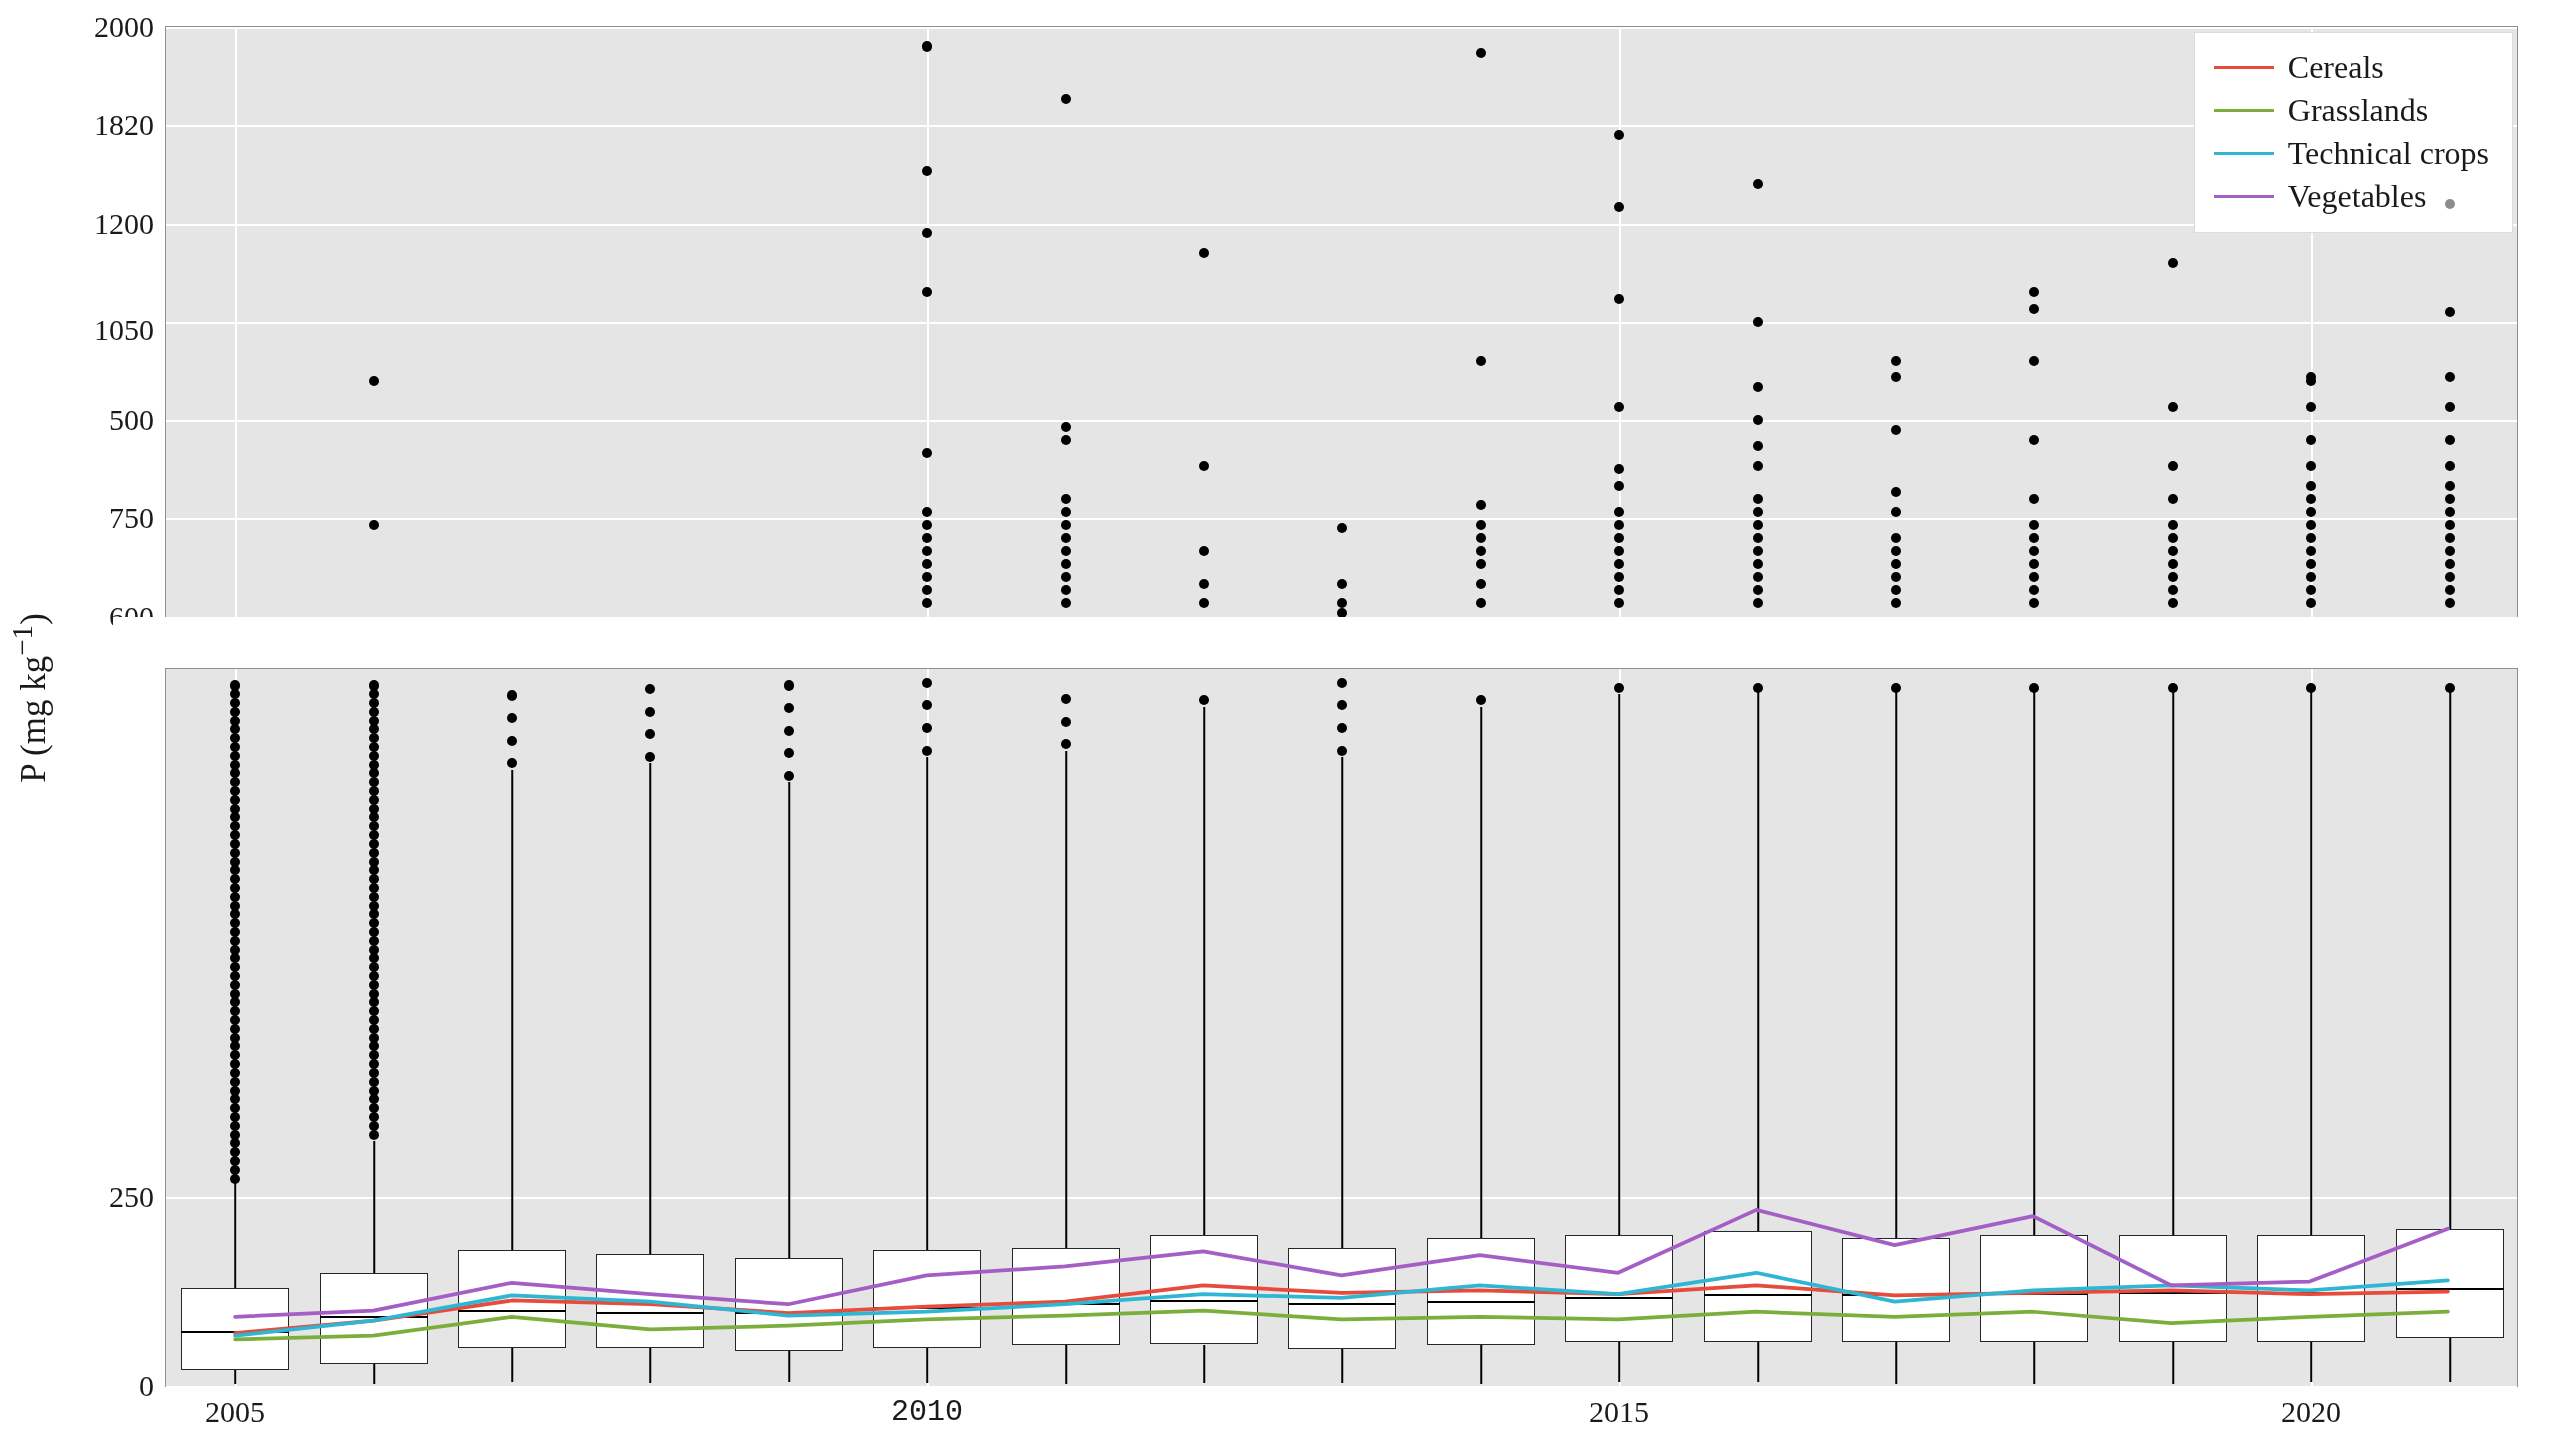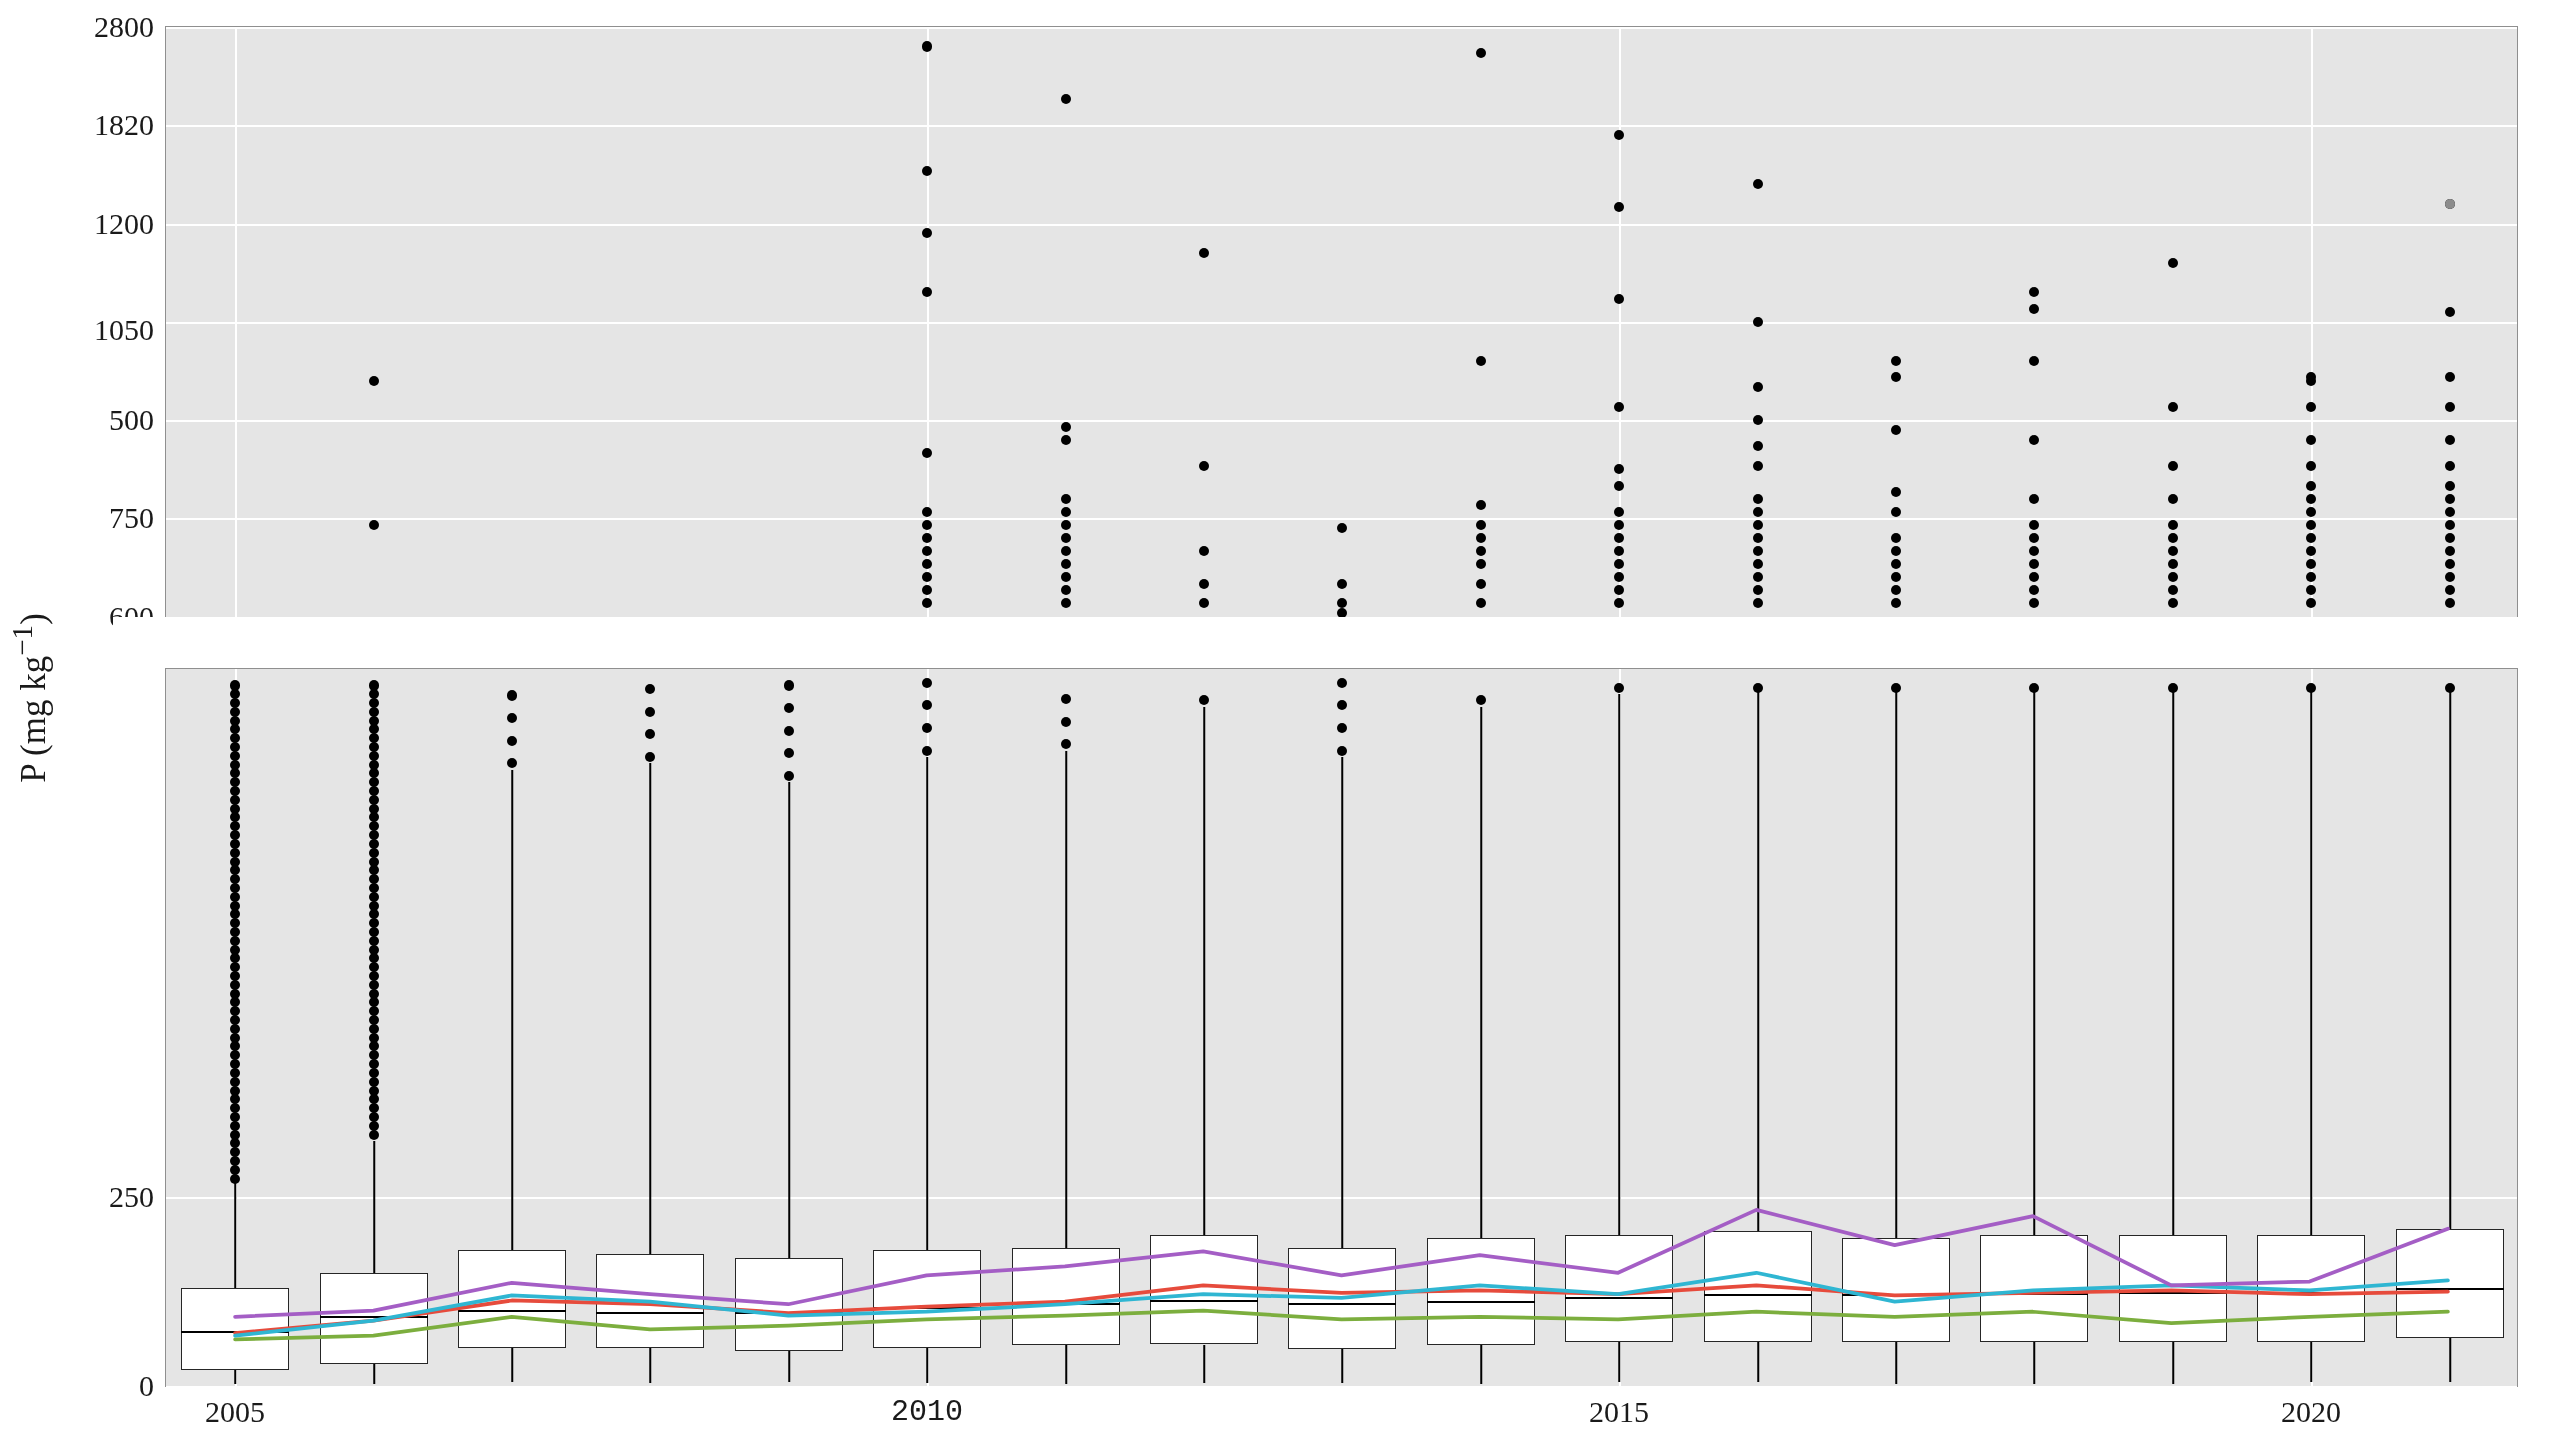--- a/index.html
+++ b/index.html
@@ -153,21 +153,21 @@
       <div class="ytick" style="top: 491px;">750</div>
       <div class="hgrid" style="top: 393px;"></div>
       <div class="ytick" style="top: 393px;">500</div>
       <div class="hgrid" style="top: 295px;"></div>
       <div class="ytick" style="top: 295px; margin-top: 8px;">1050</div>
       <div class="hgrid" style="top: 197px;"></div>
       <div class="ytick" style="top: 197px;">1200</div>
       <div class="hgrid" style="top: 98px;"></div>
       <div class="ytick" style="top: 98px;">1820</div>
       <div class="hgrid" style="top: 0px;"></div>
-      <div class="ytick" style="top: 0px;">2800</div>
+      <div class="ytick" style="top: 0px;">2000</div>
       <div class="vgrid" style="left: 69px;"></div>
       <div class="vgrid" style="left: 761px;"></div>
       <div class="vgrid" style="left: 1453px;"></div>
       <div class="vgrid" style="left: 2145px;"></div>
       <div class="dot" style="left: 208px; top: 498px;"></div>
       <div class="dot" style="left: 208px; top: 354px;"></div>
       <div class="dot" style="left: 761px; top: 576px;"></div>
       <div class="dot" style="left: 761px; top: 563px;"></div>
       <div class="dot" style="left: 761px; top: 550px;"></div>
       <div class="dot" style="left: 761px; top: 537px;"></div>
@@ -298,20 +298,38 @@
       <div class="dot" style="left: 2284px; top: 485px;"></div>
       <div class="dot" style="left: 2284px; top: 472px;"></div>
       <div class="dot" style="left: 2284px; top: 459px;"></div>
       <div class="dot" style="left: 2284px; top: 439px;"></div>
       <div class="dot" style="left: 2284px; top: 413px;"></div>
       <div class="dot" style="left: 2284px; top: 380px;"></div>
       <div class="dot" style="left: 2284px; top: 350px;"></div>
       <div class="dot" style="left: 2284px; top: 285px;"></div>
       <div class="dot" style="left: 2284px; top: 177px;"></div>
       <div class="dot" style="background: rgb(140, 140, 140); left: 2284px; top: 177px; z-index: 3;"></div>
+      <div class="legend">
+        <div class="row">
+          <span class="sw" style="background: rgb(230, 75, 60);"></span>
+          <span>Cereals</span>
+        </div>
+        <div class="row">
+          <span class="sw" style="background: rgb(124, 174, 62);"></span>
+          <span>Grasslands</span>
+        </div>
+        <div class="row">
+          <span class="sw" style="background: rgb(47, 182, 210);"></span>
+          <span>Technical crops</span>
+        </div>
+        <div class="row">
+          <span class="sw" style="background: rgb(164, 94, 197);"></span>
+          <span>Vegetables</span>
+        </div>
+      </div>
     </div>
   <div class="break" style="top:617px;height:50px"></div>
   <div id="lower-panel" class="panel">
       <div class="hgrid" style="top: 717px;"></div>
       <div class="ytick" style="top: 717px;">0</div>
       <div class="hgrid" style="top: 528px;"></div>
       <div class="ytick" style="top: 528px;">250</div>
       <div class="vgrid" style="left: 69px;"></div>
       <div class="xtick" style="left: 69px;">2005</div>
       <div class="vgrid" style="left: 761px;"></div>

